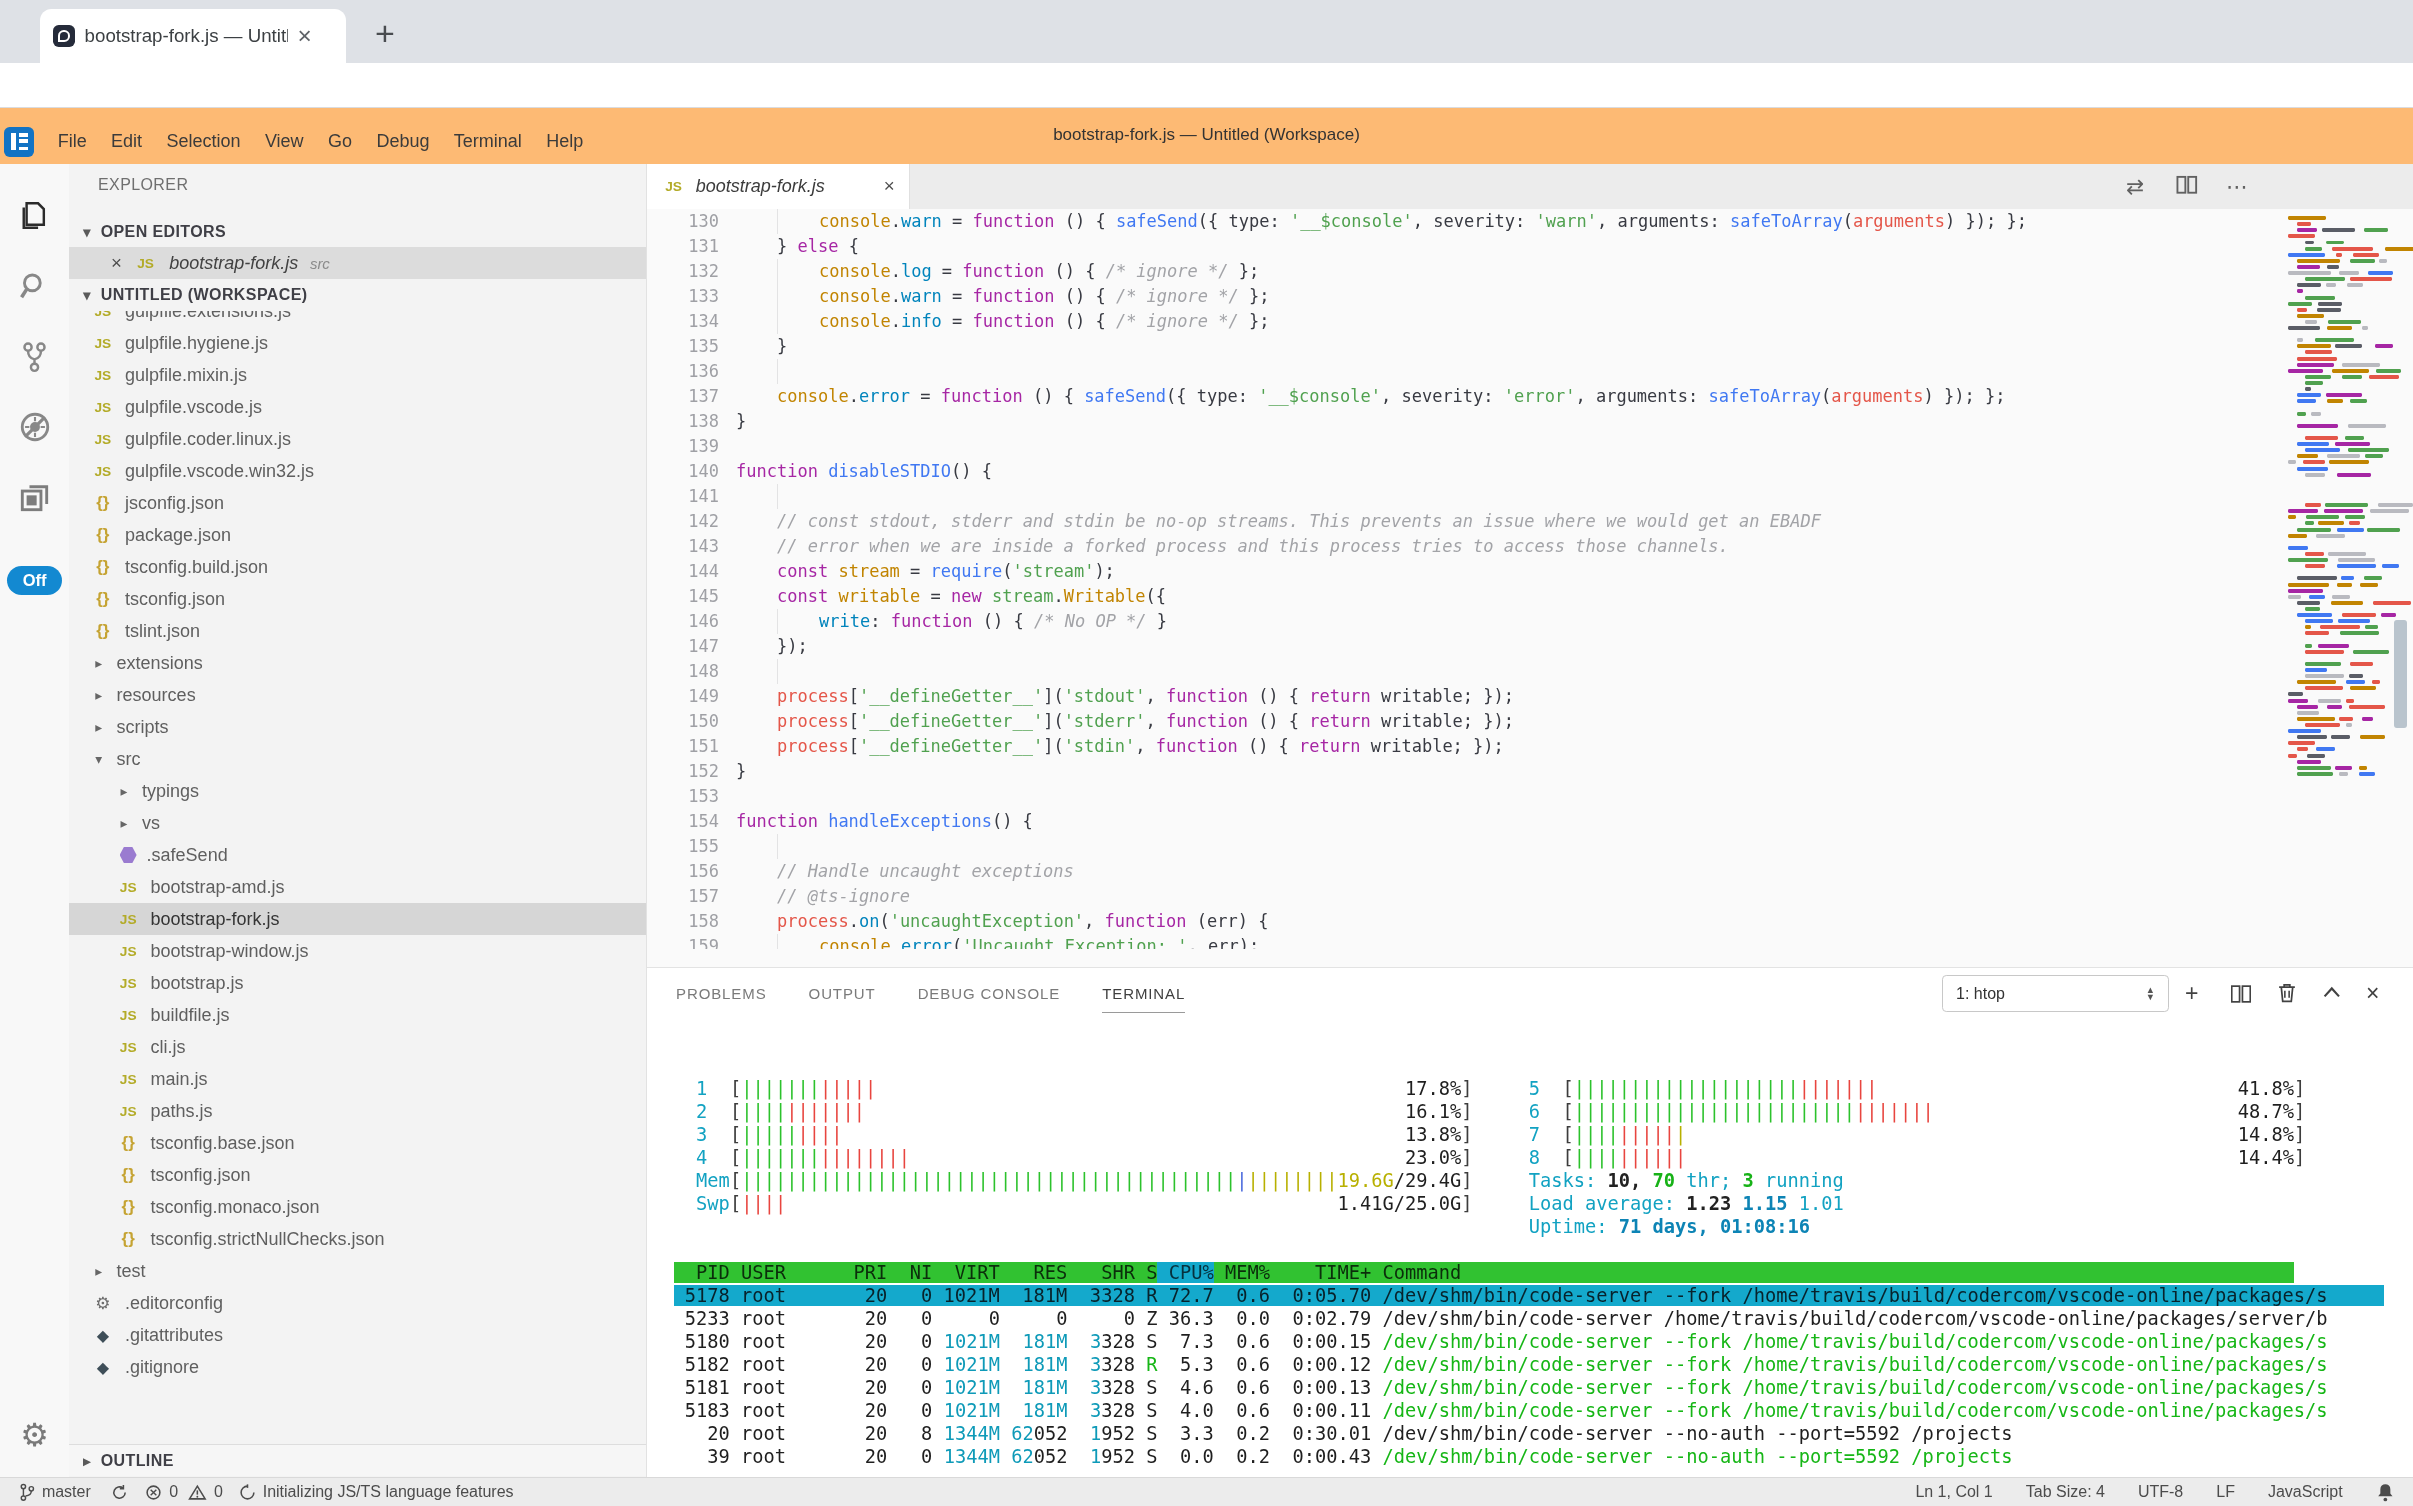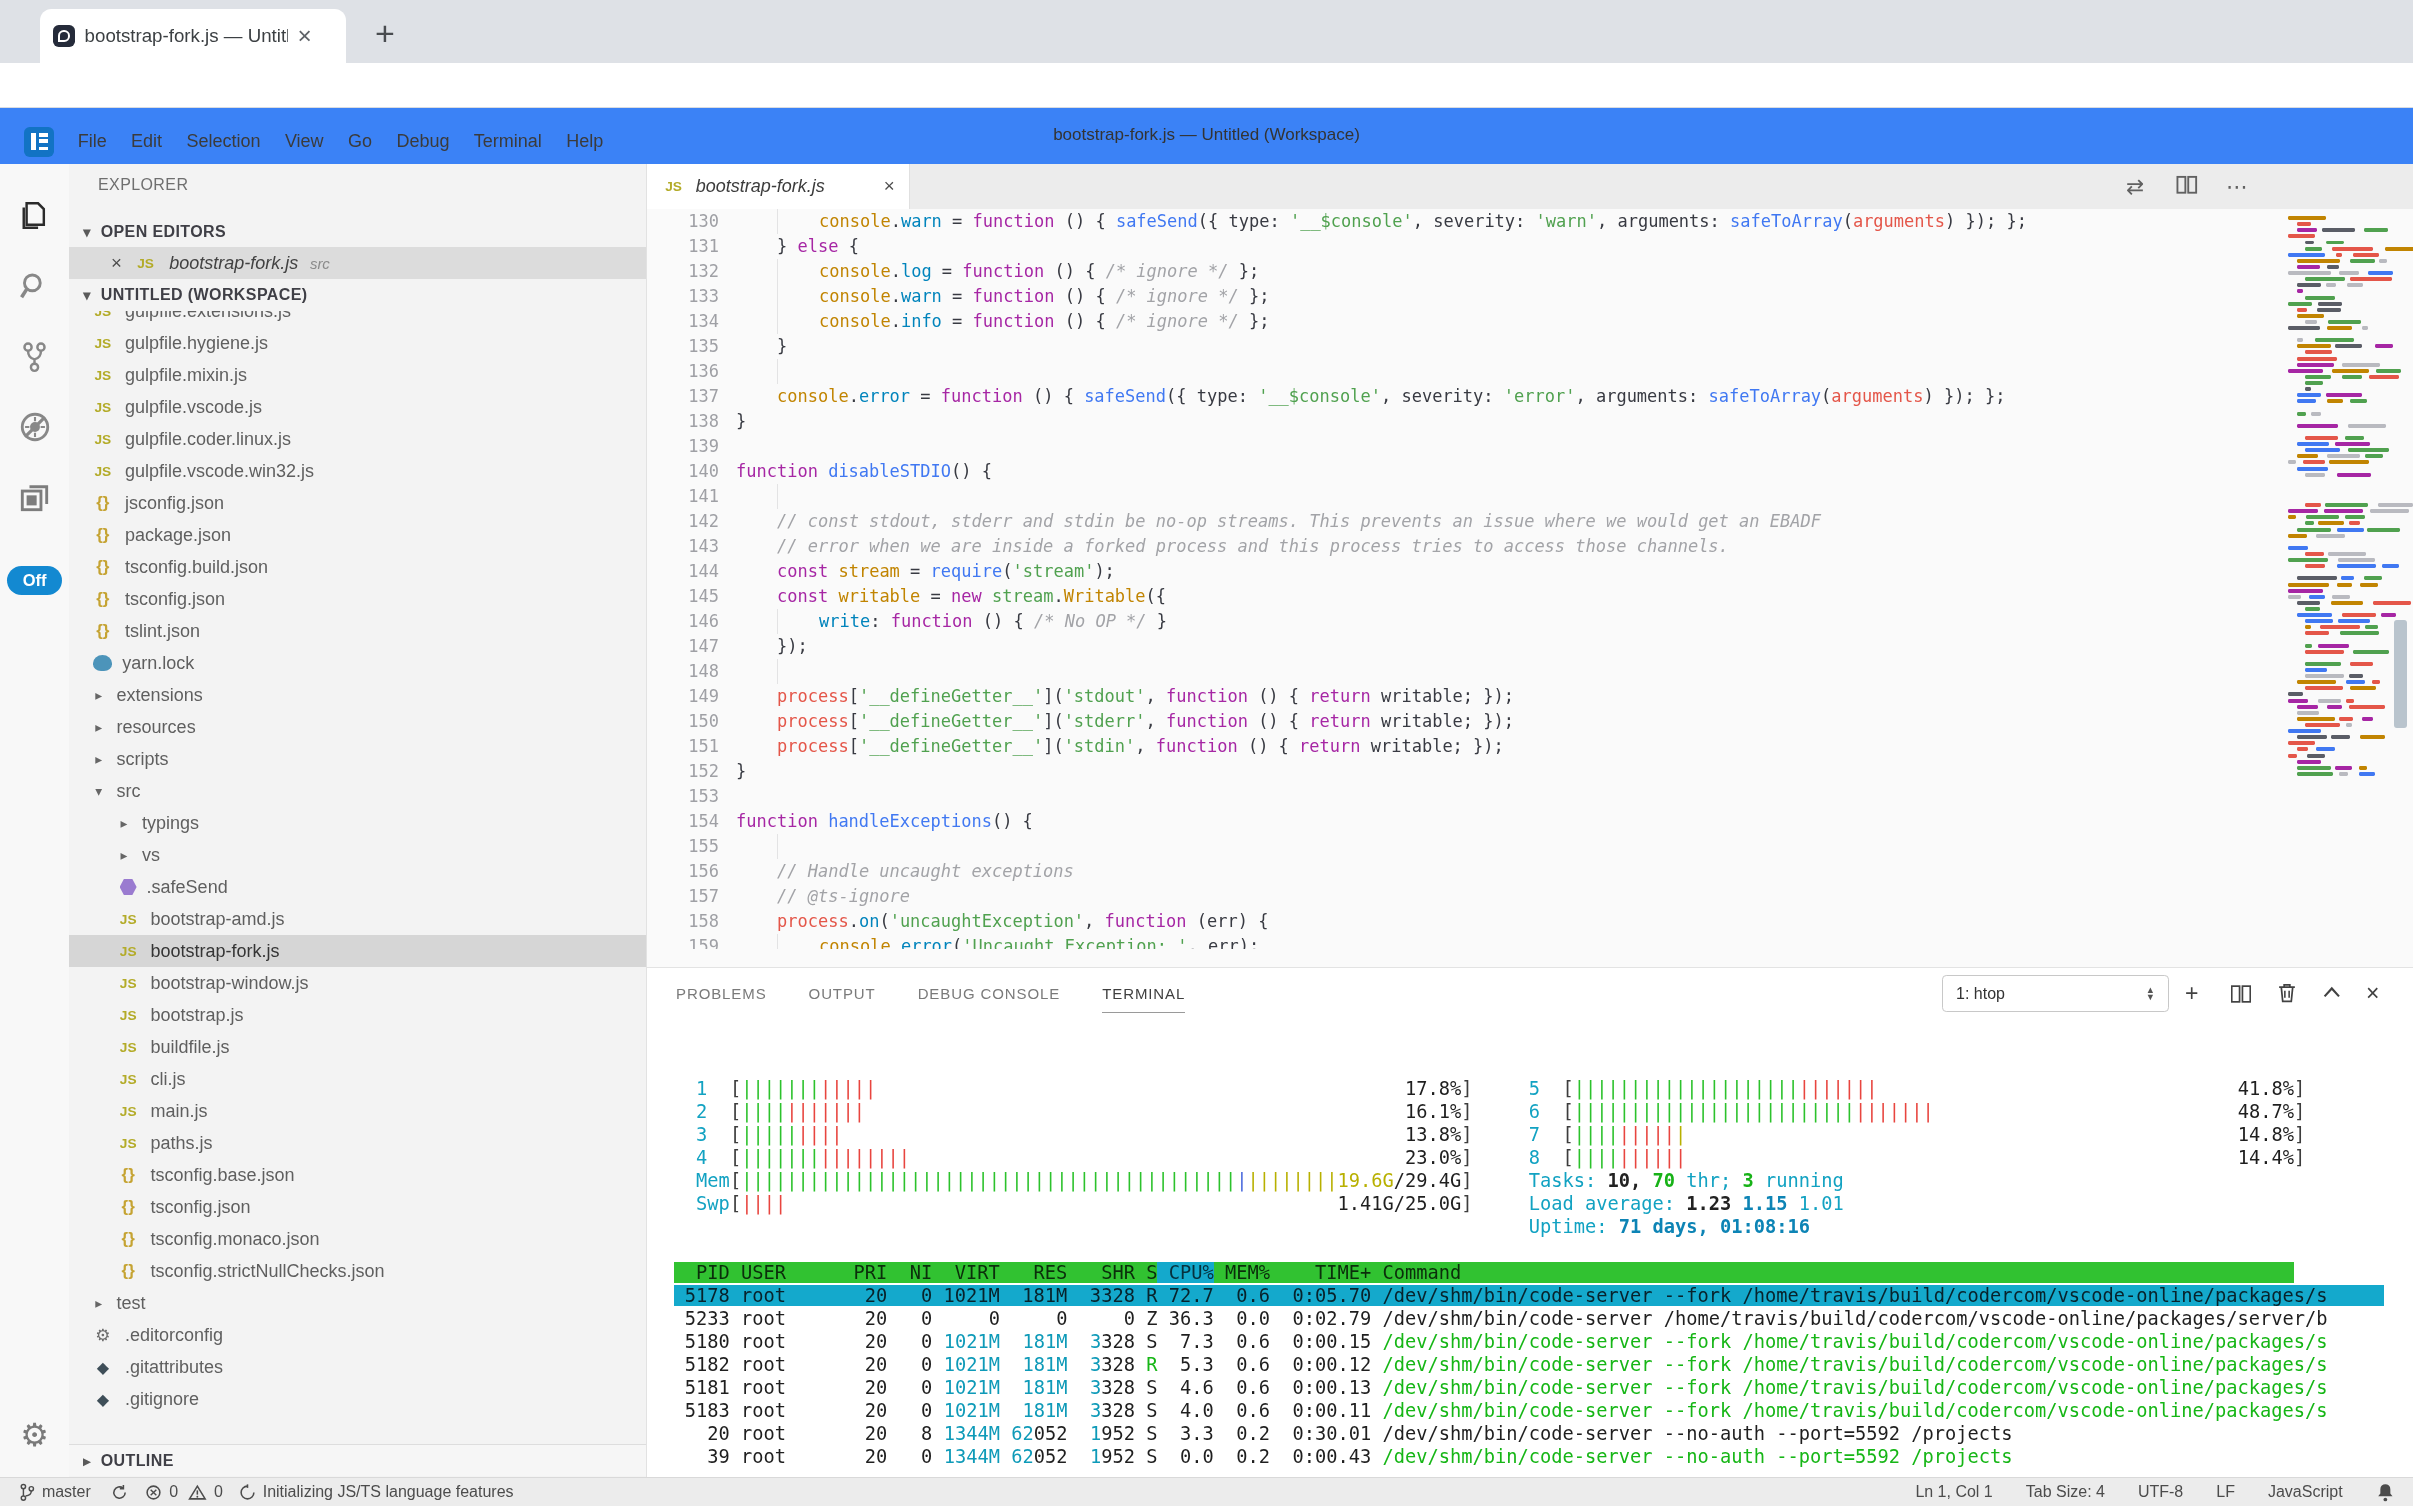--- a/index.html
+++ b/index.html
@@ -20,22 +20,22 @@
   .nav-ic{top:72px;width:27px;height:27px;}
   #addr-pill{left:164px;top:68px;width:2092px;height:34px;background:#f1f3f4;border-radius:18.7px;
              display:flex;align-items:center;padding:0 18.7px;gap:13px;box-sizing:border-box;}
   #addr-url{font-size:18.7px;color:#202124;}
   #star-icon{left:2269px;top:72px;}
   #avatar{left:2327px;top:69px;width:32px;height:32px;border-radius:50%;background:#8c3f36;color:#fff;
           font-size:17px;display:flex;align-items:center;justify-content:center;}
   #chrome-menu-icon{left:2380px;top:70px;font-size:24.4px;color:#5f6368;}
 
   
-  #titlebar{left:0;top:108px;width:100%;height:68px;background:#3b82f6;border-bottom:0.7px solid #d8d8d8;
-            display:flex;align-items:center;box-sizing:border-box;padding-left:24px;}
+  #titlebar{left:0;top:108px;width:100%;height:68px;background:#fdba74;border-bottom:0.7px solid #d8d8d8;
+            display:flex;align-items:center;box-sizing:border-box;padding-left:4px;}
   #coder-logo{width:30px;height:30px;background:#1273c4;border-radius:5.7px;position:relative;margin-right:11.5px;flex:0 0 auto;}
   #coder-logo:after{content:"";position:absolute;left:6.5px;top:6.5px;width:5.7px;height:17px;background:#fff;}
   #coder-logo:before{content:"";position:absolute;left:15px;top:6.5px;width:8.6px;height:17px;
      background:linear-gradient(#fff 0 3.6px,transparent 3.6px 6.5px,#fff 6.5px 10px,transparent 10px 13.7px,#fff 13.7px 17px);}
   .menu-item{font-size:18px;color:#3b3b3b;padding:0 12.2px;cursor:default;}
   #win-title{left:50%;transform:translateX(-50%);top:125px;font-size:17px;color:#333;white-space:nowrap;}
 
   
   #workbench{left:0;top:164px;width:100%;height:1313px;}
   #activitybar{left:0;top:0;width:69px;height:100%;background:#f8f8f8;}
@@ -276,24 +276,20 @@
           </div>
           <div class="tree-row" style="padding-left: 21.6px;">
             <span class="fi fi-json">{}</span>
             <span>tsconfig.json</span>
           </div>
           <div class="tree-row" style="padding-left: 21.6px;">
             <span class="fi fi-json">{}</span>
             <span>tslint.json</span>
           </div>
           <div class="tree-row" style="padding-left: 21.6px;">
-            <span class="fi fi-yarn"></span>
-            <span>yarn.lock</span>
-          </div>
-          <div class="tree-row" style="padding-left: 21.6px;">
             <span class="chev">▸</span>
             <span>extensions</span>
           </div>
           <div class="tree-row" style="padding-left: 21.6px;">
             <span class="chev">▸</span>
             <span>resources</span>
           </div>
           <div class="tree-row" style="padding-left: 21.6px;">
             <span class="chev">▸</span>
             <span>scripts</span>

